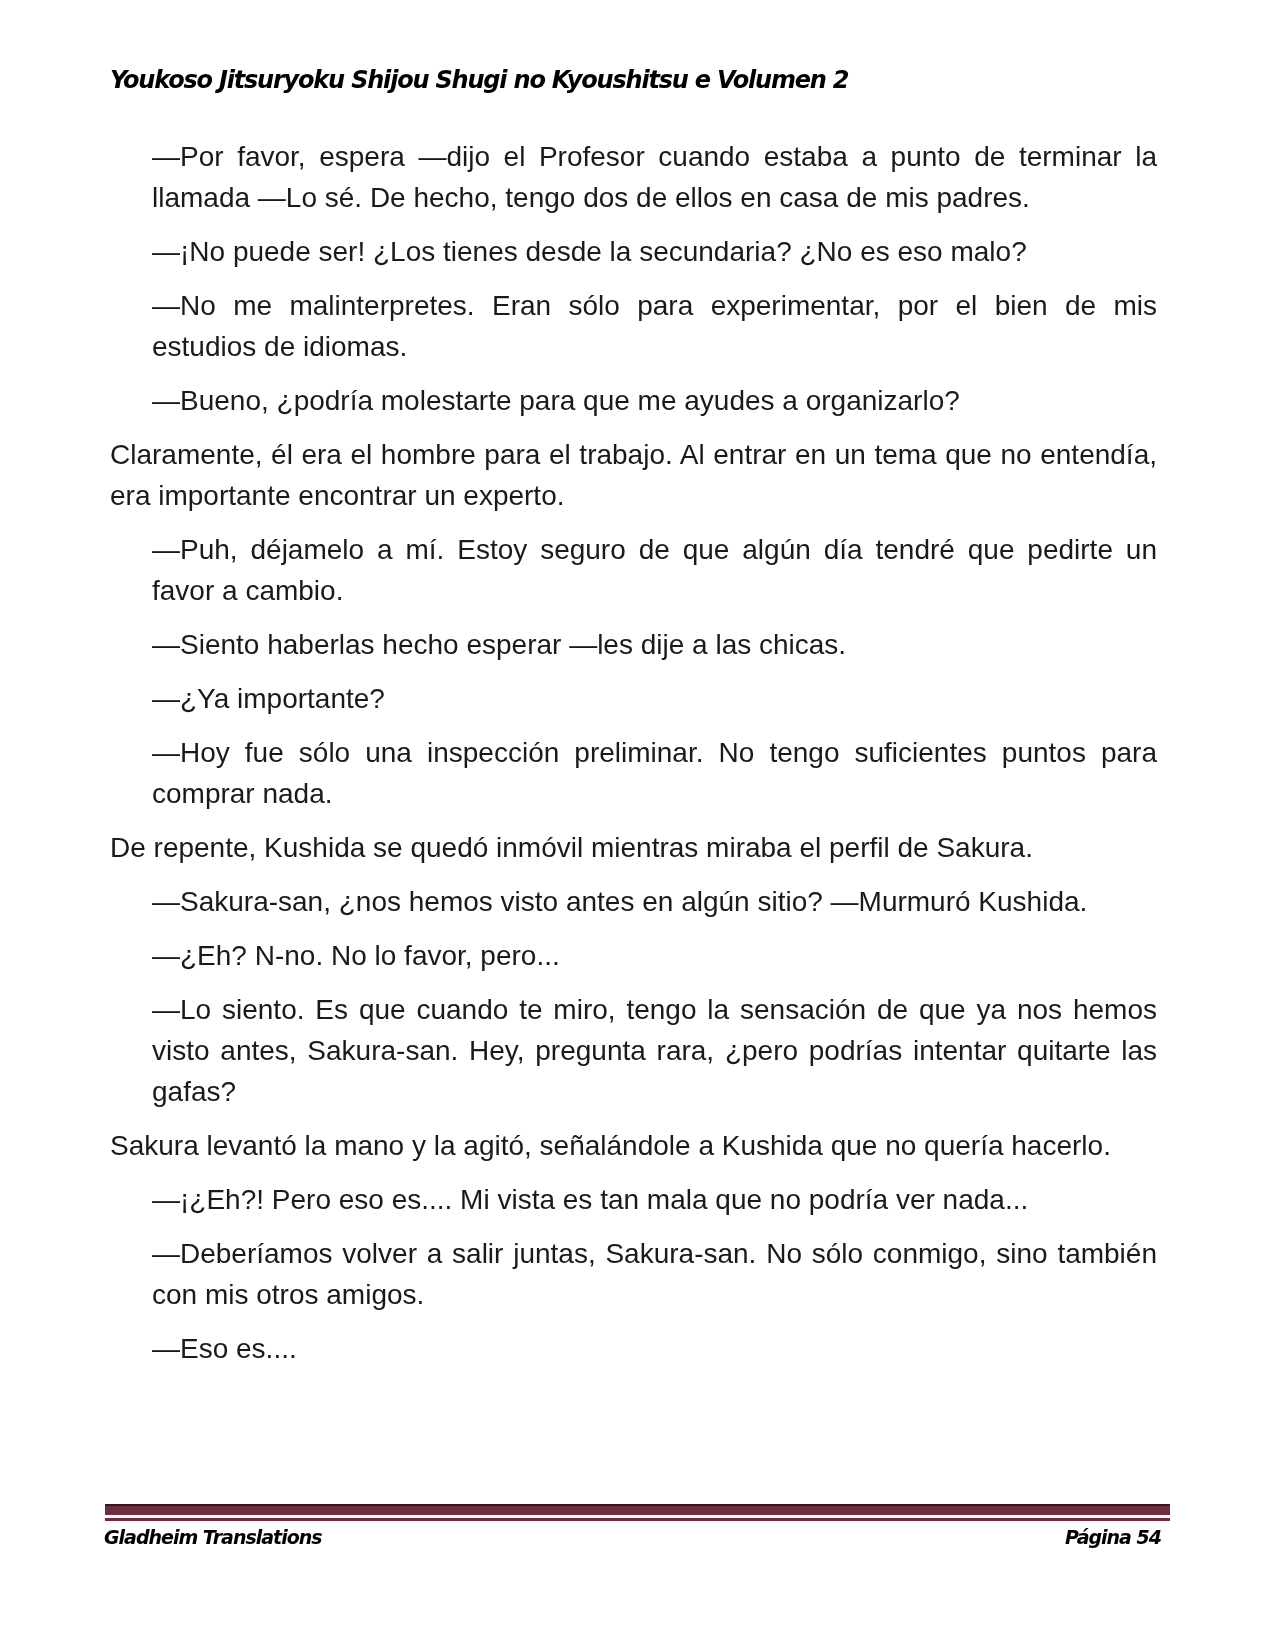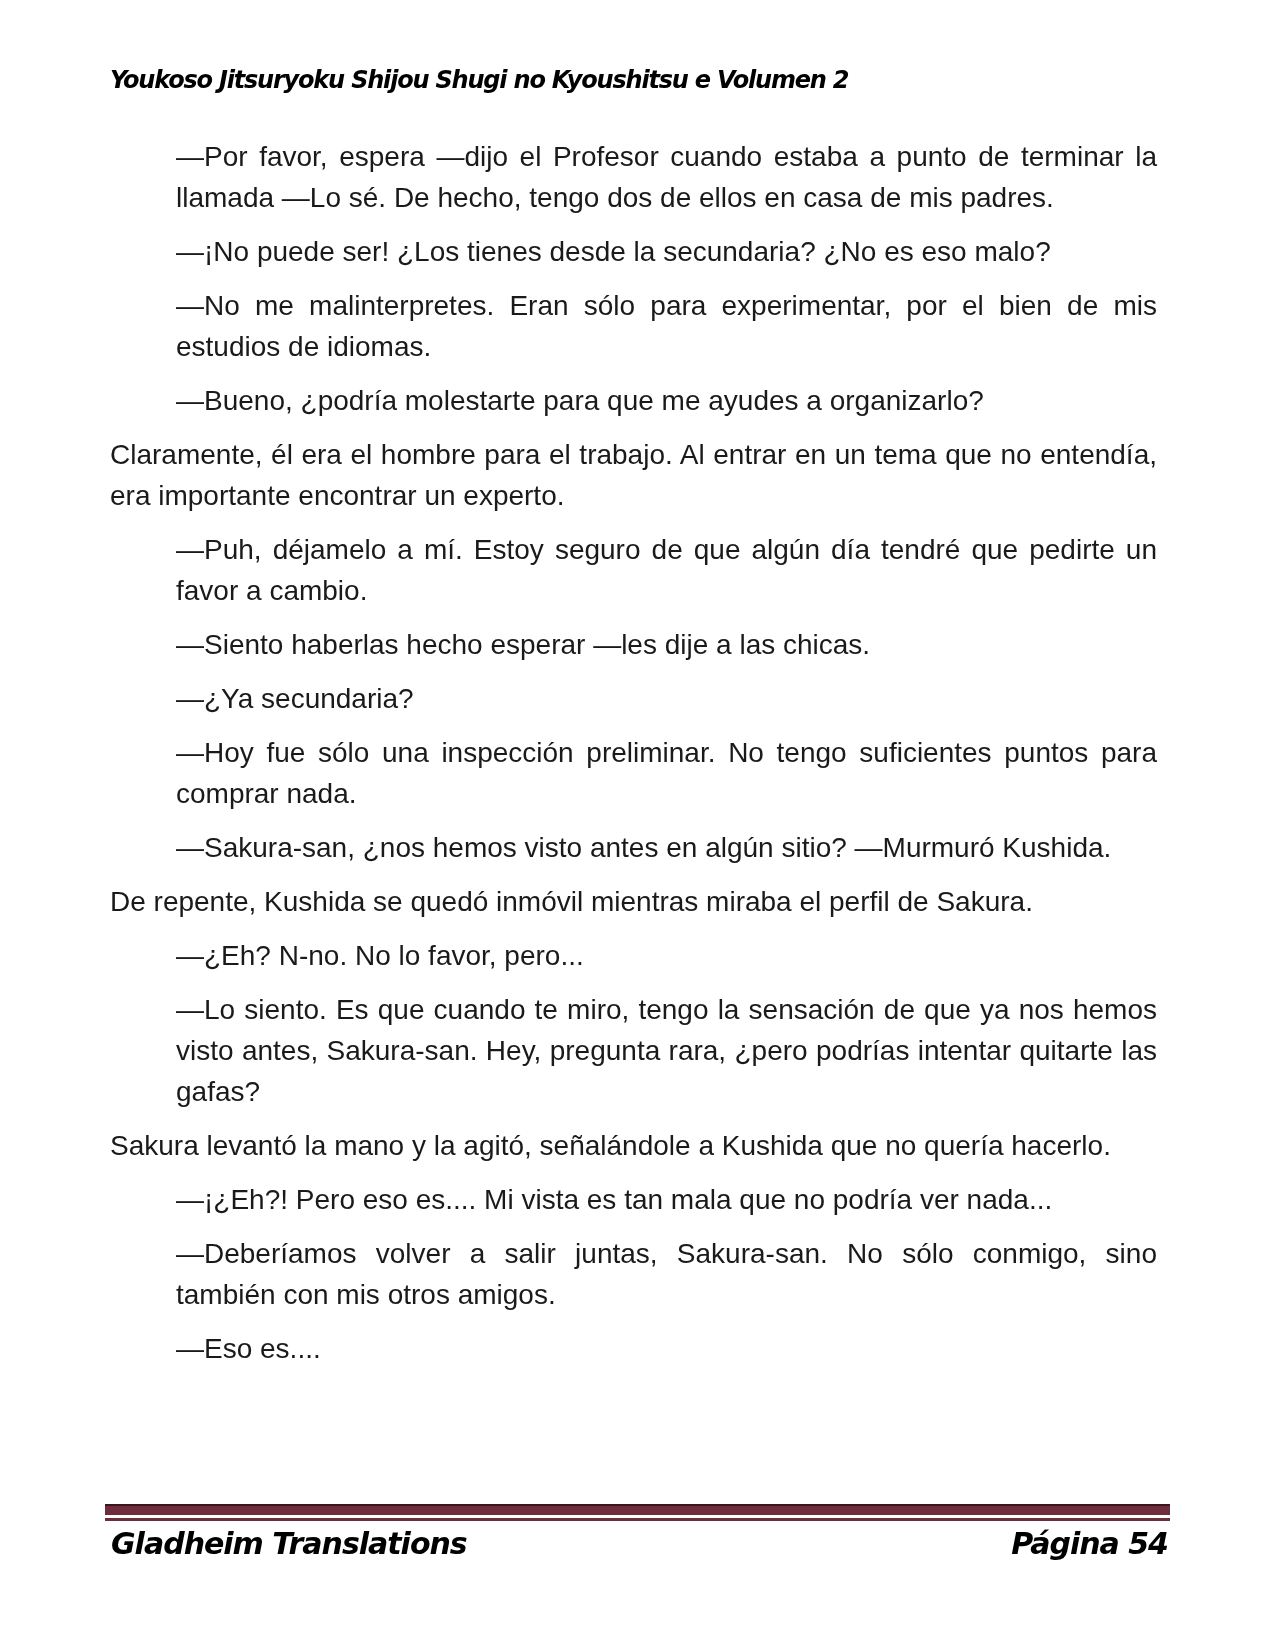--- a/index.html
+++ b/index.html
@@ -34,21 +34,21 @@
     left: 110px;
     top: 136px;
     width: 1047px;
     font-size: 28px;
     line-height: 41px;
     text-align: justify;
     color: var(--text-color, #1a1a1a);
   }
 
   .para { margin: 0 0 13px 0; }
-  .para.indent { margin-left: 66px; }
+  .para.indent { margin-left: 42px; }
 
   
   .footer-rule {
     position: absolute;
     left: 105px;
     top: 1504px;
     width: 1065px;
   }
   .footer-rule .thick {
     height: 9px;
@@ -56,53 +56,53 @@
     border-top: 2px solid var(--rule-dark, #3A141E);
   }
   .footer-rule .thin {
     height: 3px;
     margin-top: 3px;
     background: var(--rule-color, #6E2C3C);
   }
 
   .doc-footer {
     position: absolute;
-    left: 111px;
+    left: 104px;
     top: 1526px;
     width: 1057px;
     display: flex;
     justify-content: space-between;
     align-items: baseline;
     font-family: "DejaVu Sans", sans-serif;
     font-style: italic;
     font-weight: 800;
-    font-size: 30px;
+    font-size: 19px;
     letter-spacing: -1px;
     color: #000000;
   }
 </style>
 </head>
 <body>
 
 <div class="page" style="--text-color: #1a1a1a; --rule-color: #6E2C3C; --rule-dark: #3A141E;">
 
   <div class="doc-header">Youkoso Jitsuryoku Shijou Shugi no Kyoushitsu e Volumen 2</div>
 
   <div class="doc-body" id="paragraphs-container">
       <p class="para indent">—Por favor, espera —dijo el Profesor cuando estaba a punto de terminar la llamada —Lo sé. De hecho, tengo dos de ellos en casa de mis padres.</p>
       <p class="para indent">—¡No puede ser! ¿Los tienes desde la secundaria? ¿No es eso malo?</p>
       <p class="para indent">—No me malinterpretes. Eran sólo para experimentar, por el bien de mis estudios de idiomas.</p>
       <p class="para indent">—Bueno, ¿podría molestarte para que me ayudes a organizarlo?</p>
       <p class="para">Claramente, él era el hombre para el trabajo. Al entrar en un tema que no entendía, era importante encontrar un experto.</p>
       <p class="para indent">—Puh, déjamelo a mí. Estoy seguro de que algún día tendré que pedirte un favor a cambio.</p>
       <p class="para indent">—Siento haberlas hecho esperar —les dije a las chicas.</p>
-      <p class="para indent">—¿Ya secundaria?</p>
+      <p class="para indent">—¿Ya importante?</p>
       <p class="para indent">—Hoy fue sólo una inspección preliminar. No tengo suficientes puntos para comprar nada.</p>
+      <p class="para">De repente, Kushida se quedó inmóvil mientras miraba el perfil de Sakura.</p>
       <p class="para indent">—Sakura-san, ¿nos hemos visto antes en algún sitio? —Murmuró Kushida.</p>
-      <p class="para">De repente, Kushida se quedó inmóvil mientras miraba el perfil de Sakura.</p>
       <p class="para indent">—¿Eh? N-no. No lo favor, pero...</p>
       <p class="para indent">—Lo siento. Es que cuando te miro, tengo la sensación de que ya nos hemos visto antes, Sakura-san. Hey, pregunta rara, ¿pero podrías intentar quitarte las gafas?</p>
       <p class="para">Sakura levantó la mano y la agitó, señalándole a Kushida que no quería hacerlo.</p>
       <p class="para indent">—¡¿Eh?! Pero eso es.... Mi vista es tan mala que no podría ver nada...</p>
       <p class="para indent">—Deberíamos volver a salir juntas, Sakura-san. No sólo conmigo, sino también con mis otros amigos.</p>
       <p class="para indent">—Eso es....</p>
     </div>
 
   <div class="footer-rule">
     <div class="thick"></div>

